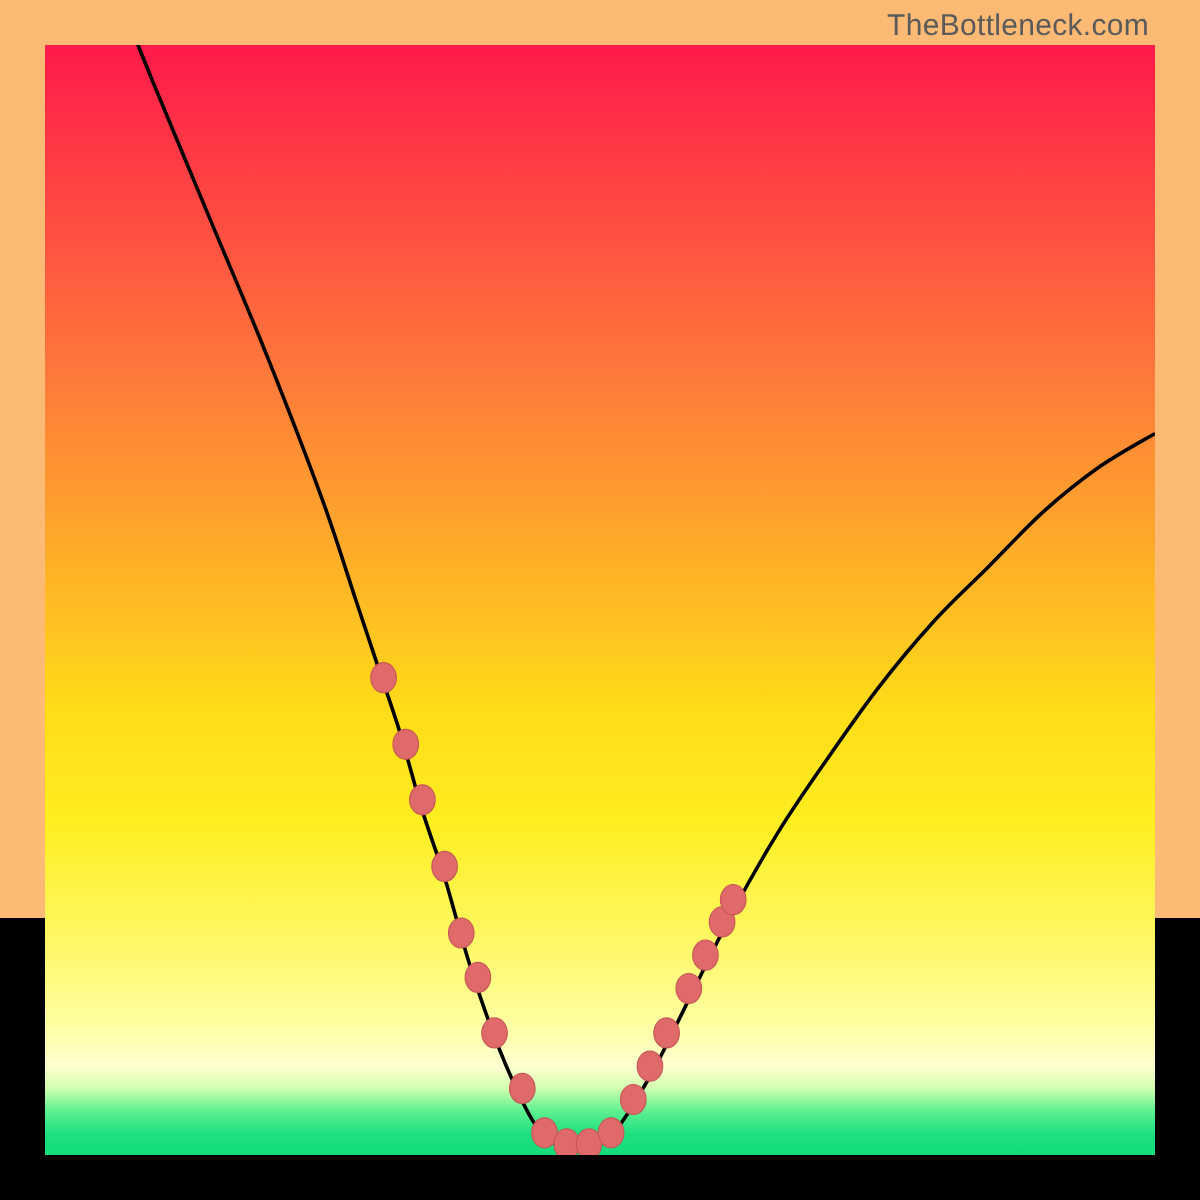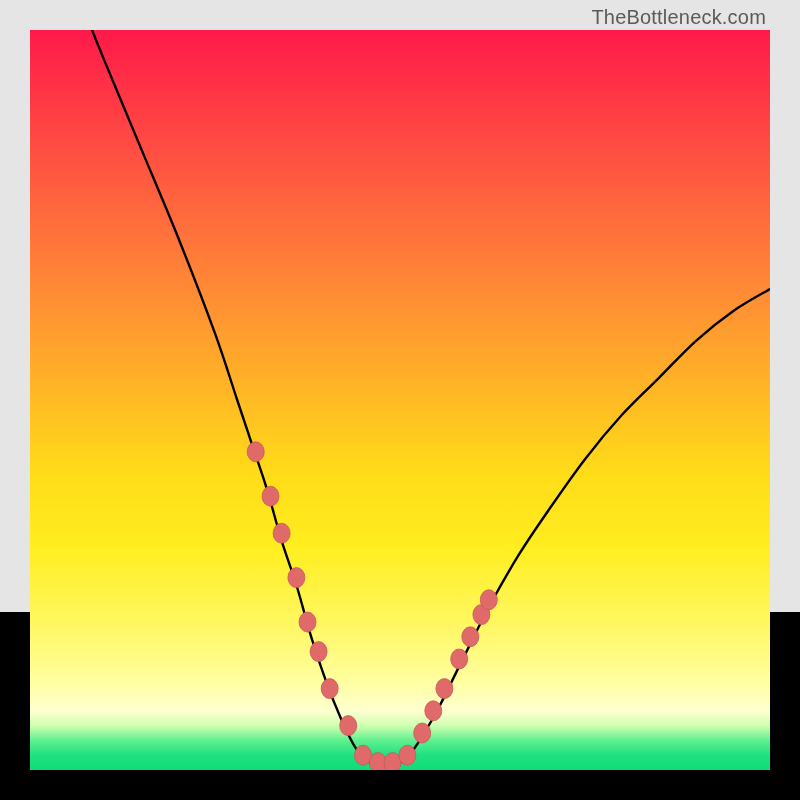--- a/index.html
+++ b/index.html
@@ -8,21 +8,21 @@
     width: 800px;
     height: 800px;
     overflow: hidden;
     background: #000;
     font-family: Arial, Helvetica, sans-serif;
   }
   .frame {
     position: relative;
     width: 800px;
     height: 612px;
-    background: #e5e5e5;
+    background: #fdba74;
   }
   .plot {
     position: absolute;
     left: 30px;
     top: 30px;
     width: 740px;
     height: 740px;
     overflow: hidden;
   }
   .gradient-bg {

